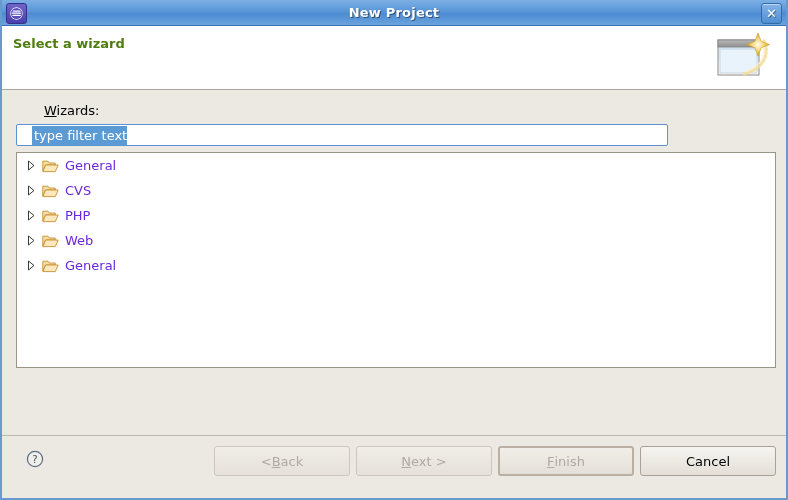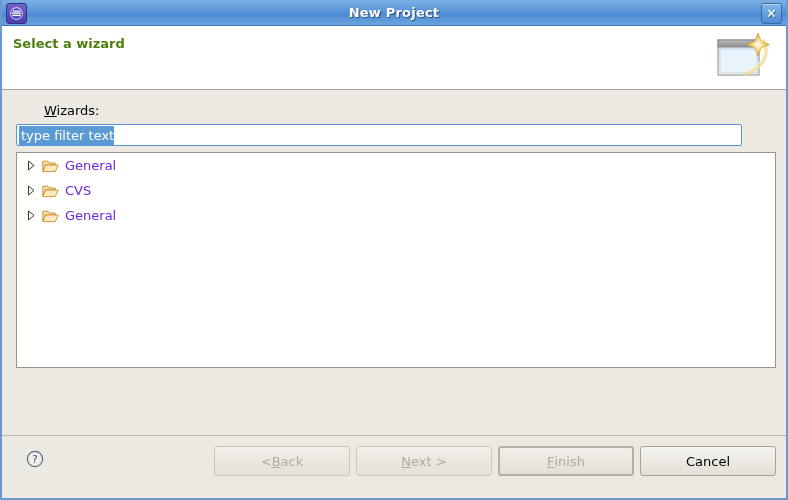--- a/index.html
+++ b/index.html
@@ -133,30 +133,30 @@
     margin-left: 28px;
   }
   .wizards-label .mnem {
     text-decoration: underline;
   }
 
   .filter-field {
     position: absolute;
     left: 14px;
     top: 34px;
-    width: 726px;
+    width: 652px;
     height: 22px;
     box-sizing: border-box;
     background: #ffffff;
     border: 1px solid #5c93d6;
     border-radius: 2px;
     box-shadow: inset 0 0 0 1px #ffffff;
     display: flex;
     align-items: center;
-    padding: 0 2px;
+    padding: 0 15px;
     cursor: text;
     overflow: hidden;
     gap: 12px;
   }
   .filter-sel {
     background: #5b9bd5;
     color: #ffffff;
     font-size: 13px;
     line-height: 17px;
     padding: 1px 0 1px 2px;
@@ -357,21 +357,49 @@
         <span class="folder-icon">
           <svg width="17" height="14" viewBox="0 0 17 14">
             <path d="M0.8 2.2 L6 2.2 L7.3 4 L13.2 4 L13.2 6 L3.5 6 L0.8 12 Z" fill="#f6dca6" stroke="#c98f2a" stroke-width="0.9"></path>
             <path d="M3.6 6 L16.2 6 L13.3 12.6 L0.9 12.6 Z" fill="#fae8c0" stroke="#c98f2a" stroke-width="0.9"></path>
           </svg>
         </span>
         <span class="tree-label">CVS</span>
       </div>
 
 
-
+      <div class="tree-row">
+        <span class="twisty">
+          <svg width="9" height="11" viewBox="0 0 9 11">
+              <path d="M1.5 1 L7 5.5 L1.5 10 Z" fill="none" stroke="#3a3a3a" stroke-width="1"></path>
+            </svg>
+        </span>
+        <span class="folder-icon">
+          <svg width="17" height="14" viewBox="0 0 17 14">
+            <path d="M0.8 2.2 L6 2.2 L7.3 4 L13.2 4 L13.2 6 L3.5 6 L0.8 12 Z" fill="#f6dca6" stroke="#c98f2a" stroke-width="0.9"></path>
+            <path d="M3.6 6 L16.2 6 L13.3 12.6 L0.9 12.6 Z" fill="#fae8c0" stroke="#c98f2a" stroke-width="0.9"></path>
+          </svg>
+        </span>
+        <span class="tree-label">PHP</span>
+      </div>
+
+      <div class="tree-row">
+        <span class="twisty">
+          <svg width="9" height="11" viewBox="0 0 9 11">
+              <path d="M1.5 1 L7 5.5 L1.5 10 Z" fill="none" stroke="#3a3a3a" stroke-width="1"></path>
+            </svg>
+        </span>
+        <span class="folder-icon">
+          <svg width="17" height="14" viewBox="0 0 17 14">
+            <path d="M0.8 2.2 L6 2.2 L7.3 4 L13.2 4 L13.2 6 L3.5 6 L0.8 12 Z" fill="#f6dca6" stroke="#c98f2a" stroke-width="0.9"></path>
+            <path d="M3.6 6 L16.2 6 L13.3 12.6 L0.9 12.6 Z" fill="#fae8c0" stroke="#c98f2a" stroke-width="0.9"></path>
+          </svg>
+        </span>
+        <span class="tree-label">Web</span>
+      </div>
 
       <div class="tree-row">
         <span class="twisty">
           <svg width="9" height="11" viewBox="0 0 9 11">
               <path d="M1.5 1 L7 5.5 L1.5 10 Z" fill="none" stroke="#3a3a3a" stroke-width="1"></path>
             </svg>
         </span>
         <span class="folder-icon">
           <svg width="17" height="14" viewBox="0 0 17 14">
             <path d="M0.8 2.2 L6 2.2 L7.3 4 L13.2 4 L13.2 6 L3.5 6 L0.8 12 Z" fill="#f6dca6" stroke="#c98f2a" stroke-width="0.9"></path>

